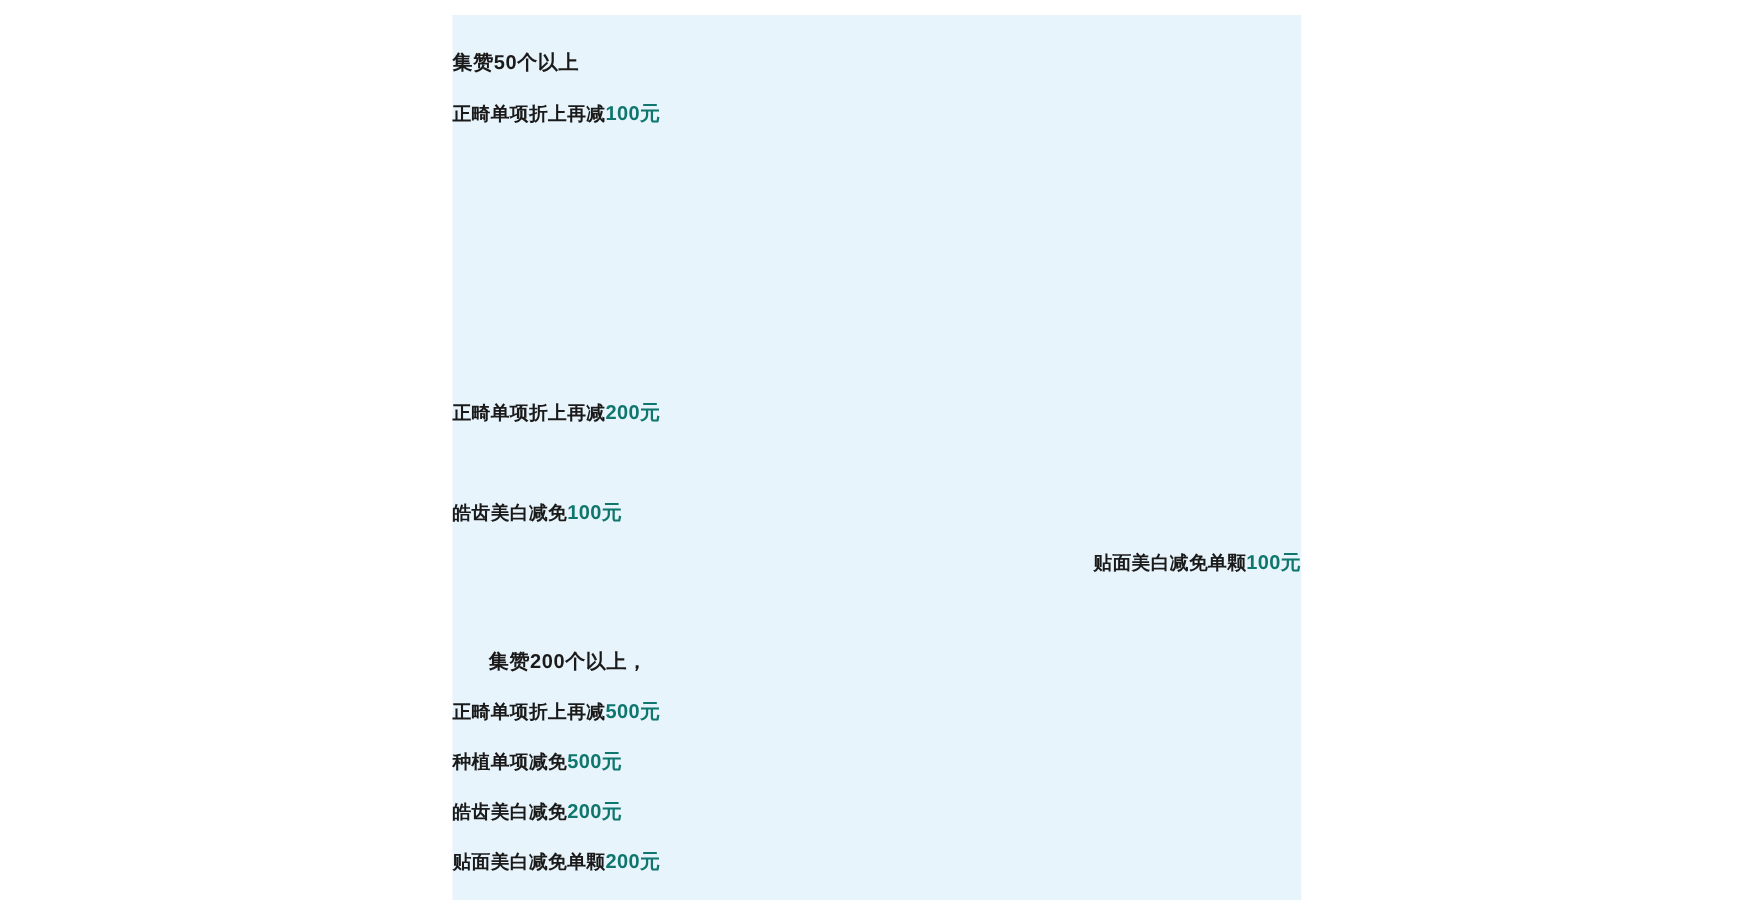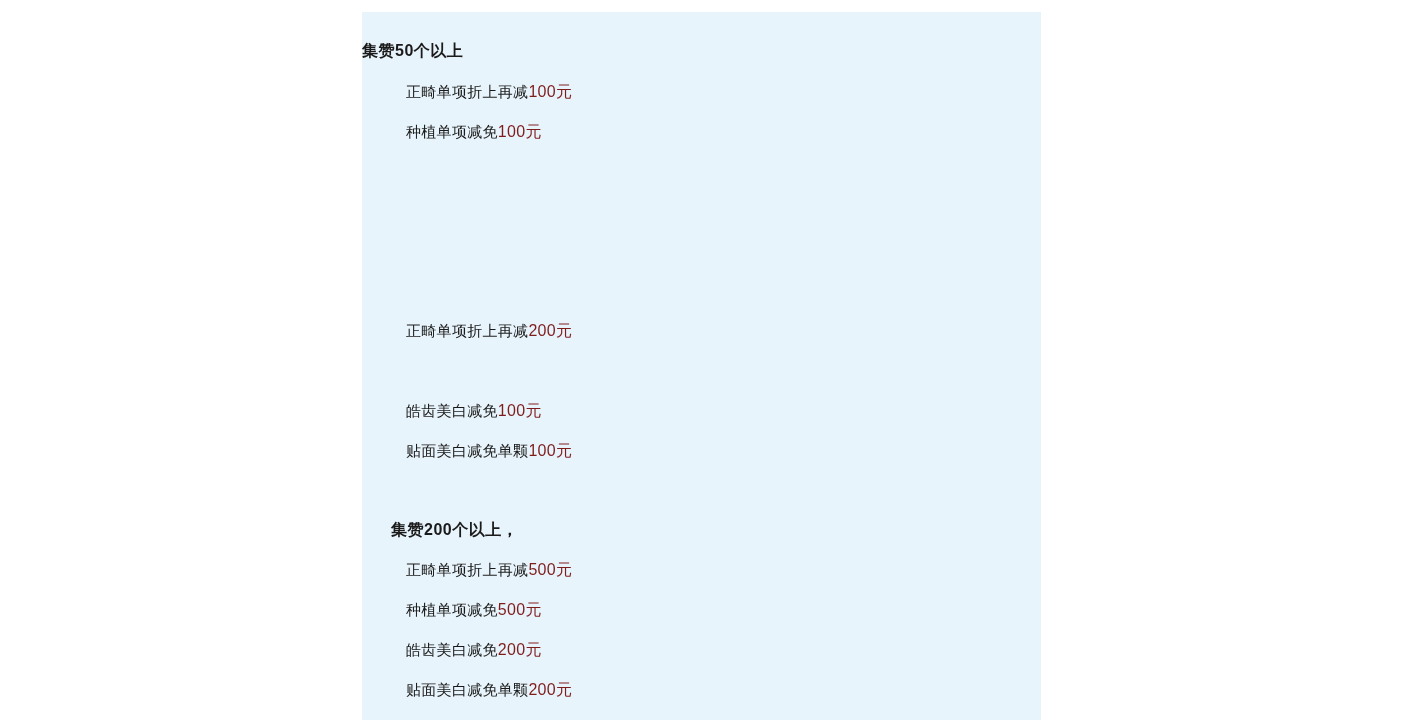--- a/index.html
+++ b/index.html
@@ -35,59 +35,55 @@
     letter-spacing: 0.5px;
   }
   .tier-line {
     font-size: 15px;
     color: #1a1a1a;
     line-height: 1;
     letter-spacing: 0.3px;
     white-space: nowrap;
   }
   .tier-line .svc {
-    font-weight: normal;
-    margin-left: 44px;
+    font-weight: bold;
   }
   .tier-line .amt {
-    color: #7f1d1d;
-    font-weight: normal;
+    color: #0f766e;
+    font-weight: bold;
     font-size: 16px;
   }
   
   .t1-h  { position: absolute; left: 0; right: 0; top: 31px; }
   .t1-l1 { position: absolute; left: 0; right: 0; top: 72px; }
   .t1-l2 { position: absolute; left: 0; right: 0; top: 112px; }
   .t1-l3 { position: absolute; left: 0; right: 0; top: 152px; }
   .t1-l4 { position: absolute; left: 0; right: 0; top: 192px; }
 
   .t2-h  { position: absolute; left: 0; right: 0; top: 271px; }
   .t2-l1 { position: absolute; left: 0; right: 0; top: 311px; }
   .t2-l2 { position: absolute; left: 0; right: 0; top: 351px; }
   .t2-l3 { position: absolute; left: 0; right: 0; top: 391px; }
-  .t2-l4 { position: absolute; left: 0; right: 0; top: 431px; }
+  .t2-l4 { position: absolute; left: 0; right: 0; top: 431px; text-align: right; }
 
   .t3-h  { position: absolute; left: 0; right: 0; top: 510px; margin-left: 29px; }
   .t3-l1 { position: absolute; left: 0; right: 0; top: 550px; }
   .t3-l2 { position: absolute; left: 0; right: 0; top: 590px; }
   .t3-l3 { position: absolute; left: 0; right: 0; top: 630px; }
   .t3-l4 { position: absolute; left: 0; right: 0; top: 670px; }
 </style>
 </head>
 <body>
 
 <div id="page">
   <div id="poster">
 
     <div class="tier-heading t1-h">集赞50个以上</div>
     <div class="tier-line t1-l1">
       <span class="svc">正畸单项折上再减</span><span class="amt">100元</span>
-    </div>
-    <div class="tier-line t1-l2">
-      <span class="svc">种植单项减免</span><span class="amt">100元</span>
     </div>
 
     <div class="tier-line t2-l1">
       <span class="svc">正畸单项折上再减</span><span class="amt">200元</span>
     </div>
     <div class="tier-line t2-l3">
       <span class="svc">皓齿美白减免</span><span class="amt">100元</span>
     </div>
     <div class="tier-line t2-l4">
       <span class="svc">贴面美白减免单颗</span><span class="amt">100元</span>

